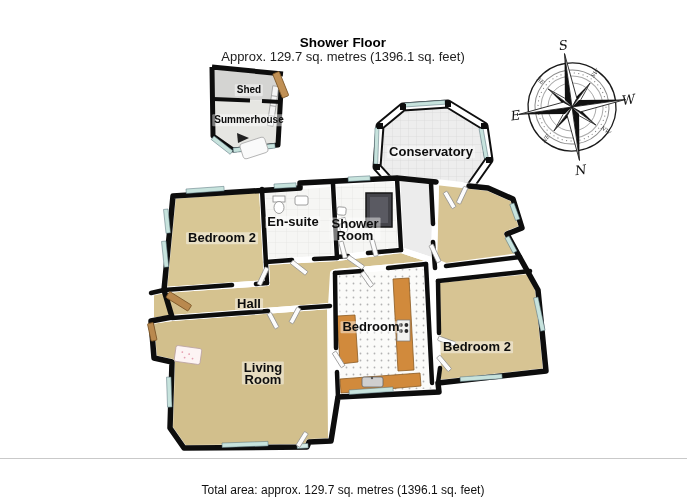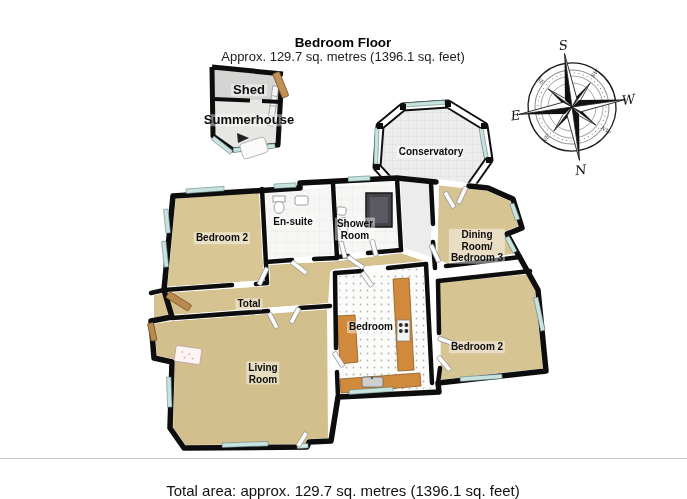--- a/index.html
+++ b/index.html
@@ -1,28 +1,28 @@
 <!DOCTYPE html>
 <html><head>
 <meta charset="utf-8">
 <style>
   html,body{margin:0;padding:0;background:#fff;}
   #page{position:relative;width:687px;height:499px;background:#ffffff;overflow:hidden;
         font-family:"Liberation Sans", sans-serif;}
   .lbl{position:absolute;transform:translate(-50%,-50%);font-weight:bold;color:#0d0d0d;
-       font-size:10px;line-height:11.5px;text-align:center;white-space:nowrap;
+       font-size:13px;line-height:11.5px;text-align:center;white-space:nowrap;
        background:rgba(255,255,255,0.45);padding:0 2px;border-radius:1px;}
-  .lbl.small{font-size:13px;}
+  .lbl.small{font-size:10px;}
   #title{position:absolute;left:343px;top:42px;transform:translate(-50%,-50%);
          font-size:13.5px;font-weight:bold;color:#000;background:none;white-space:nowrap;}
   #subtitle{position:absolute;left:343px;top:56px;transform:translate(-50%,-50%);
             font-size:13px;color:#222;background:none;white-space:nowrap;}
   #footer-line{position:absolute;left:0;top:458px;width:687px;height:1px;background:#c9c9c9;}
   #footer-text{position:absolute;left:343px;top:490px;transform:translate(-50%,-50%);
-               font-size:15px;color:#111;white-space:nowrap;}
+               font-size:12px;color:#111;white-space:nowrap;}
   svg{position:absolute;left:0;top:0;}
   text.compass-big{font-family:"DejaVu Serif", serif;font-style:italic;font-size:13px;fill:#111;}
   text.compass-small{font-family:"DejaVu Serif", serif;font-style:italic;font-size:5.5px;fill:#333;}
 </style>
 </head>
 <body>
 
 <div id="page">
 
 <svg width="687" height="499" viewBox="0 0 687 499">
@@ -259,38 +259,33 @@
     <text class="compass-big" x="0" y="68" text-anchor="middle">N</text>
     <text class="compass-big" x="-57" y="5" text-anchor="middle">E</text>
     <text class="compass-big" x="57" y="5" text-anchor="middle">W</text>
     <text class="compass-small" transform="translate(-29,-29) rotate(45)" text-anchor="middle">SE</text>
     <text class="compass-small" transform="translate(29,-29) rotate(-45)" text-anchor="middle">SW</text>
     <text class="compass-small" transform="translate(-29,29) rotate(-45)" text-anchor="middle">NE</text>
     <text class="compass-small" transform="translate(29,29) rotate(45)" text-anchor="middle">NW</text>
   </g>
 </svg>
 
-<div id="title">Bedroom Floor</div>
+<div id="title">Shower Floor</div>
 <div id="subtitle">Approx. 129.7 sq. metres (1396.1 sq. feet)</div>
 
 <div class="lbl small" style="left:249px;top:90px">Shed</div>
 <div class="lbl small" style="left:249px;top:120px">Summerhouse</div>
 <div class="lbl" style="left:431px;top:152px">Conservatory</div>
 <div class="lbl" style="left:222px;top:238px">Bedroom 2</div>
 <div class="lbl" style="left:293px;top:222px">En-suite</div>
 <div class="lbl" style="left:355px;top:229px">
   <div>Shower</div>
   <div>Room</div>
 </div>
-<div class="lbl" style="left:477px;top:246px">
-  <div>Dining</div>
-  <div>Room/</div>
-  <div>Bedroom 3</div>
-</div>
-<div class="lbl" style="left:249px;top:304px">Total</div>
+<div class="lbl" style="left:249px;top:304px">Hall</div>
 <div class="lbl" style="left:371px;top:327px">Bedroom</div>
 <div class="lbl" style="left:477px;top:347px">Bedroom 2</div>
 <div class="lbl" style="left:263px;top:373px">
   <div>Living</div>
   <div>Room</div>
 </div>
 
 <div id="footer-line"></div>
 <div id="footer-text">Total area: approx. 129.7 sq. metres (1396.1 sq. feet)</div>
 

